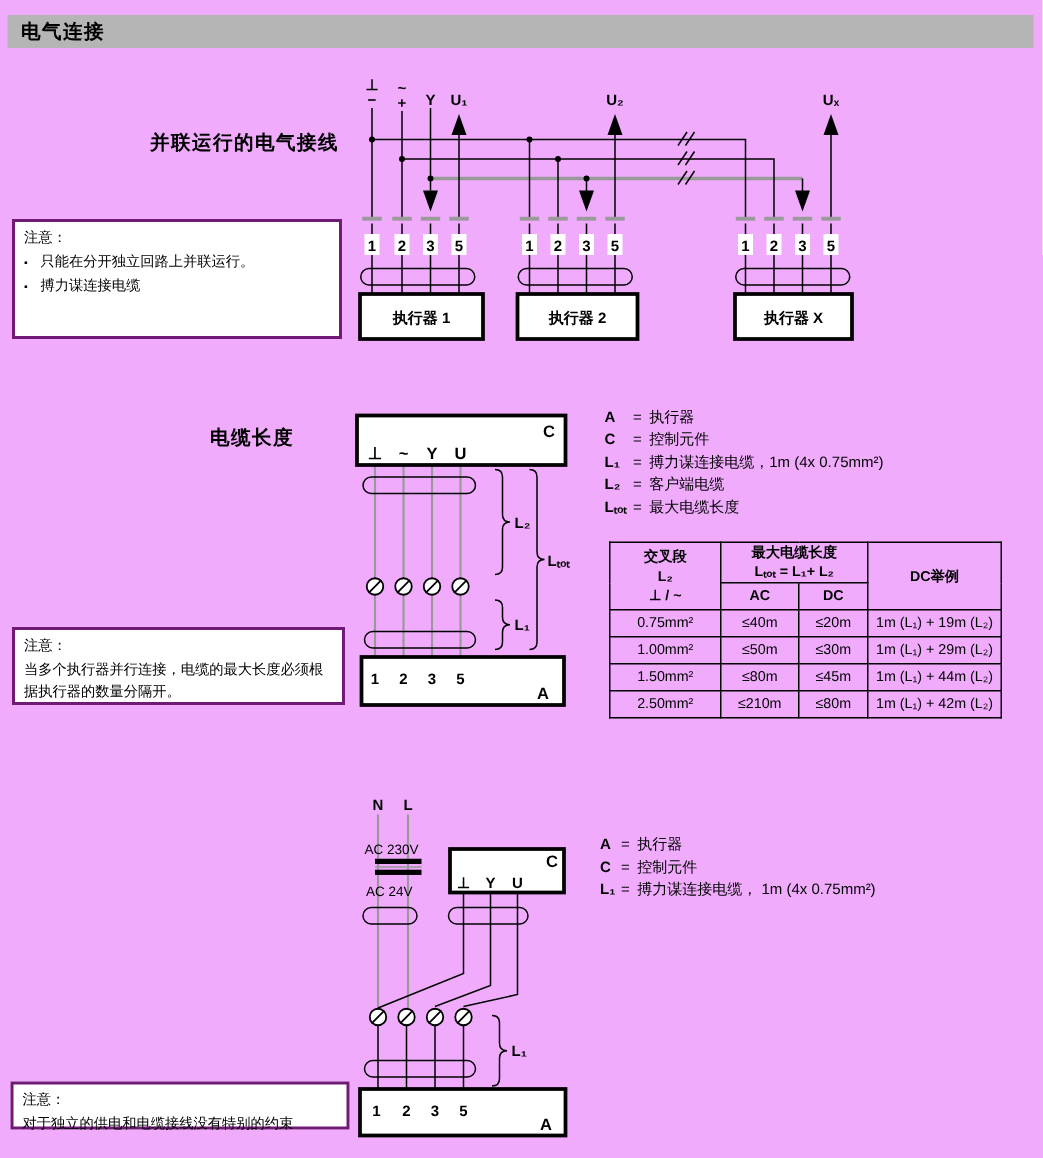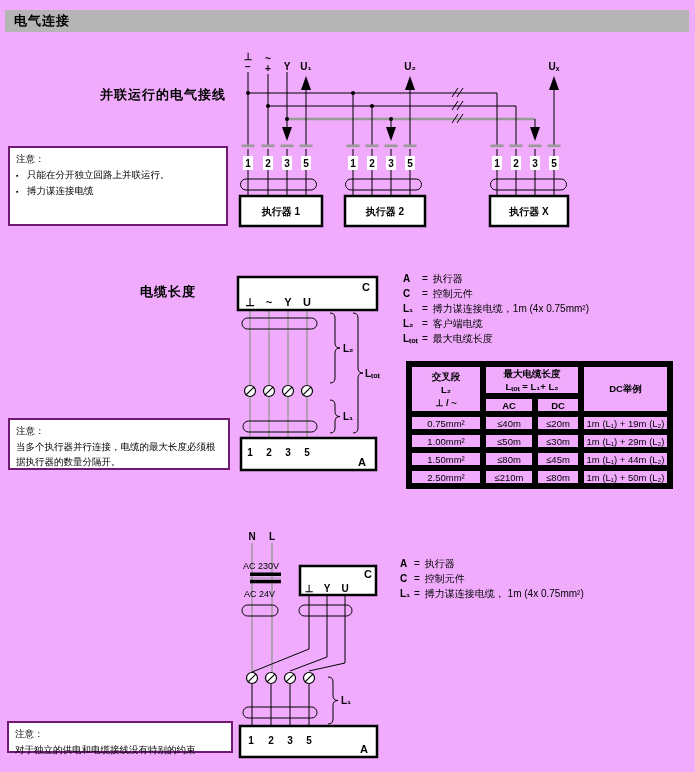--- a/index.html
+++ b/index.html
@@ -25,21 +25,21 @@
   .bullet { width:11px; flex:0 0 11px; font-size:7px; padding-top:1px; }
   .legend { font-size:10px; line-height:15px; white-space:nowrap; }
   .legend-row { display:flex; }
   .legend .k { font-weight:bold; display:inline-block; min-width:19px; }
   .legend .eq { display:inline-block; margin-right:5px; }
   .legend2 .k { min-width:14px; }
   table.cable {
     border-collapse:collapse; table-layout:fixed;
     font-size:9.5px; text-align:center;
   }
-  table.cable td { border:6px solid #000000; padding:0 2px; }
+  table.cable td { border:1px solid #000000; padding:0 2px; }
   table.cable { border:1.5px solid #000; }
   table.cable .hdr { font-weight:bold; }
   table.cable .line { display:block; line-height:13px; }
   svg text { font-family:"Liberation Sans", sans-serif; }
   .t-b10 { font-size:10px; font-weight:bold; }
   .t-b11 { font-size:11px; font-weight:bold; }
   .t-r9  { font-size:9px;  font-weight:normal; }
   .wire-k { stroke:#000; stroke-width:1; fill:none; }
   .wire-g { stroke:var(--wire_gray,#999); stroke-width:1.4; fill:none; }
   .bus-g  { stroke:var(--wire_gray,#999); stroke-width:2.4; fill:none; }
@@ -342,21 +342,21 @@
     <tr style="height:18px;">
       <td>1.50mm²</td>
       <td>≤80m</td>
       <td>≤45m</td>
       <td>1m (L₁) + 44m (L₂)</td>
     </tr>
     <tr style="height:18px;">
       <td>2.50mm²</td>
       <td>≤210m</td>
       <td>≤80m</td>
-      <td>1m (L₁) + 50m (L₂)</td>
+      <td>1m (L₁) + 42m (L₂)</td>
     </tr>
   </tbody>
     </table>
 
   <svg class="abs" style="left:230px; top:528px;" width="165" height="235" viewBox="230 528 165 235">
 
     <text class="t-b10" x="252" y="540" text-anchor="middle">N</text>
     <text class="t-b10" x="272" y="540" text-anchor="middle">L</text>
 
     <g>

